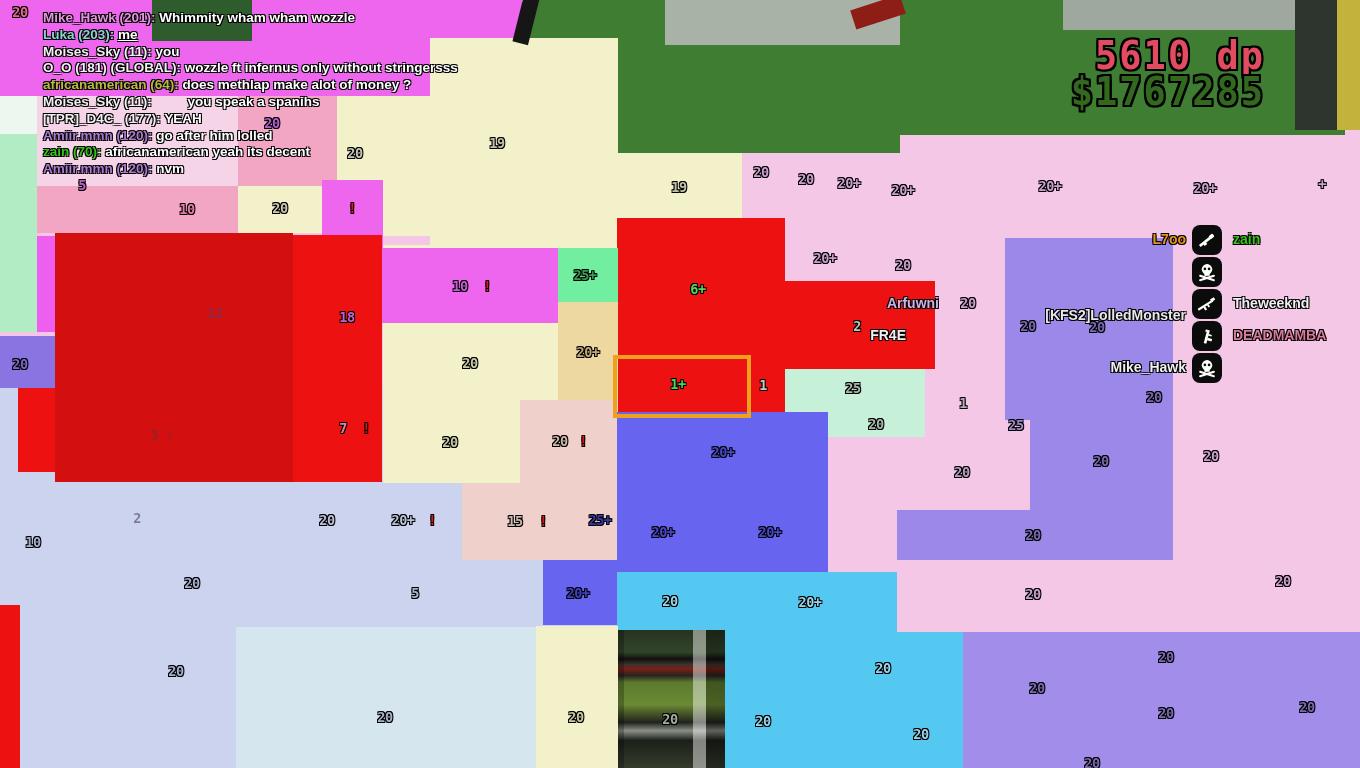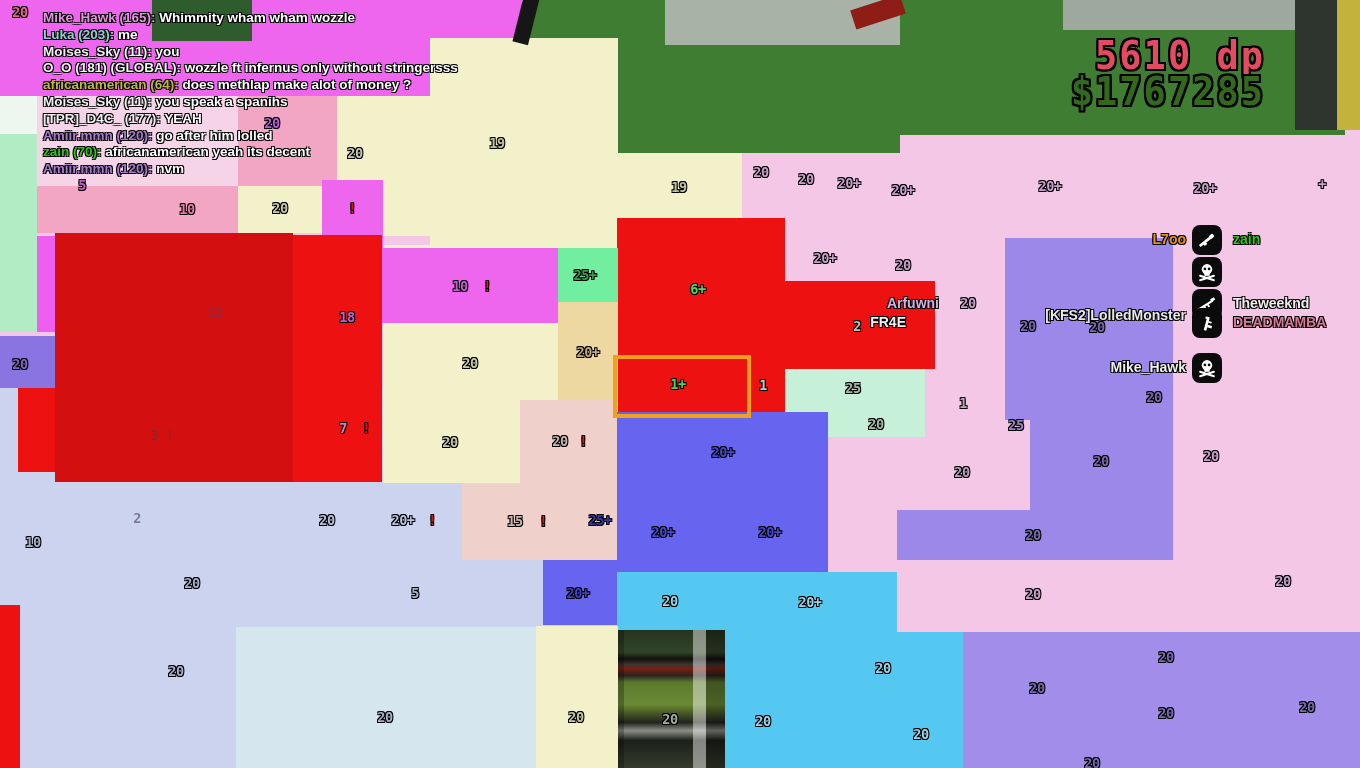--- a/index.html
+++ b/index.html
@@ -175,26 +175,26 @@
       <div class="zone" style="left: 921px; top: 734px; color: rgb(154, 212, 232);">20</div>
       <div class="zone" style="left: 1166px; top: 657px; color: rgb(119, 106, 174);">20</div>
       <div class="zone" style="left: 1037px; top: 688px; color: rgb(119, 106, 174);">20</div>
       <div class="zone" style="left: 1166px; top: 713px; color: rgb(119, 106, 174);">20</div>
       <div class="zone" style="left: 1307px; top: 707px; color: rgb(119, 106, 174);">20</div>
       <div class="zone" style="left: 1092px; top: 763px; color: rgb(119, 106, 174);">20</div>
     </div>
 
 
   <div id="chat">
-      <div class="chat-line" style="top: 10px;"><span style="color: rgb(224, 150, 220);">Mike_Hawk (165): </span><span style="color: rgb(255, 255, 255);">Whimmity wham wham wozzle</span></div>
-      <div class="chat-line" style="top: 26.8px;"><span style="color: rgb(136, 212, 204);">Luka (203): </span><span style="color: rgb(255, 255, 255);">me</span></div>
+      <div class="chat-line" style="top: 10px;"><span style="color: rgb(224, 150, 220);">Mike_Hawk (201): </span><span style="color: rgb(255, 255, 255);">Whimmity wham wham wozzle</span></div>
+      <div class="chat-line" style="top: 26.8px;"><span style="color: rgb(136, 212, 204);">Luka (203): </span><span style="color: rgb(255, 255, 255); text-decoration: underline;">me</span></div>
       <div class="chat-line" style="top: 43.6px;"><span style="color: rgb(240, 240, 240);">Moises_Sky (11): </span><span style="color: rgb(255, 255, 255);">you</span></div>
       <div class="chat-line" style="top: 60.4px;"><span style="color: rgb(240, 240, 240);">O_O (181) (GLOBAL): </span><span style="color: rgb(255, 255, 255);">wozzle ft infernus only without stringersss</span></div>
       <div class="chat-line" style="top: 77.2px;"><span style="color: rgb(184, 186, 62);">africanamerican (64): </span><span style="color: rgb(255, 255, 255);">does methlap make alot of money ?</span></div>
-      <div class="chat-line" style="top: 94px;"><span style="color: rgb(240, 240, 240);">Moises_Sky (11): </span><span style="color: rgb(255, 255, 255);">you speak a spanihs</span></div>
+      <div class="chat-line" style="top: 94px;"><span style="color: rgb(240, 240, 240);">Moises_Sky (11): </span><span style="color: rgb(255, 255, 255); margin-left: 32px;">you speak a spanihs</span></div>
       <div class="chat-line" style="top: 110.8px;"><span style="color: rgb(240, 240, 240);">[TPR]_D4C_ (177): </span><span style="color: rgb(255, 255, 255);">YEAH</span></div>
       <div class="chat-line" style="top: 127.6px;"><span style="color: rgb(168, 122, 208);">Amiir.mmn (120): </span><span style="color: rgb(255, 255, 255);">go after him lolled</span></div>
       <div class="chat-line" style="top: 144.4px;"><span style="color: rgb(53, 196, 24);">zain (70): </span><span style="color: rgb(255, 255, 255);">africanamerican yeah its decent</span></div>
       <div class="chat-line" style="top: 161.2px;"><span style="color: rgb(168, 122, 208);">Amiir.mmn (120): </span><span style="color: rgb(255, 255, 255);">nvm</span></div>
     </div>
 
   <div id="kill-feed">
       <div class="kill-row" style="top: 225px; left: 0px; width: 1360px;">
         <div class="kname left" style="color: rgb(232, 146, 28);">L7oo</div>
         <div class="kill-icon">
@@ -228,21 +228,21 @@
             <g transform="rotate(-32 10 10)">
               <rect x="0.5" y="9.2" width="15.5" height="2" fill="#fff"></rect>
               <rect x="14.5" y="8" width="4" height="2.6" fill="#fff"></rect>
               <rect x="5.5" y="11" width="2" height="3.2" fill="#fff"></rect>
               <rect x="9.5" y="11" width="1.6" height="2.4" fill="#fff"></rect>
             </g>
           </svg>
         </div>
         <div class="kname right" style="color: rgb(240, 240, 240);">Theweeknd</div>
       </div>
-      <div class="kill-row" style="top: 308px; left: 0px; width: 1080px;">
+      <div class="kill-row" style="top: 321px; left: 0px; width: 1080px;">
         <div class="kname left" style="color: rgb(240, 240, 240);">FR4E</div>
         <div class="kill-icon">
           <svg viewBox="0 0 20 20">
             <g transform="rotate(-75 10 10)">
               <rect x="3" y="8.8" width="12.5" height="2.4" fill="#fff"></rect>
               <rect x="6.2" y="11" width="2.4" height="4.2" fill="#fff"></rect>
               <rect x="10.5" y="11" width="1.6" height="3" fill="#fff"></rect>
               <rect x="13.5" y="7.4" width="2" height="1.6" fill="#fff"></rect>
             </g>
           </svg>

